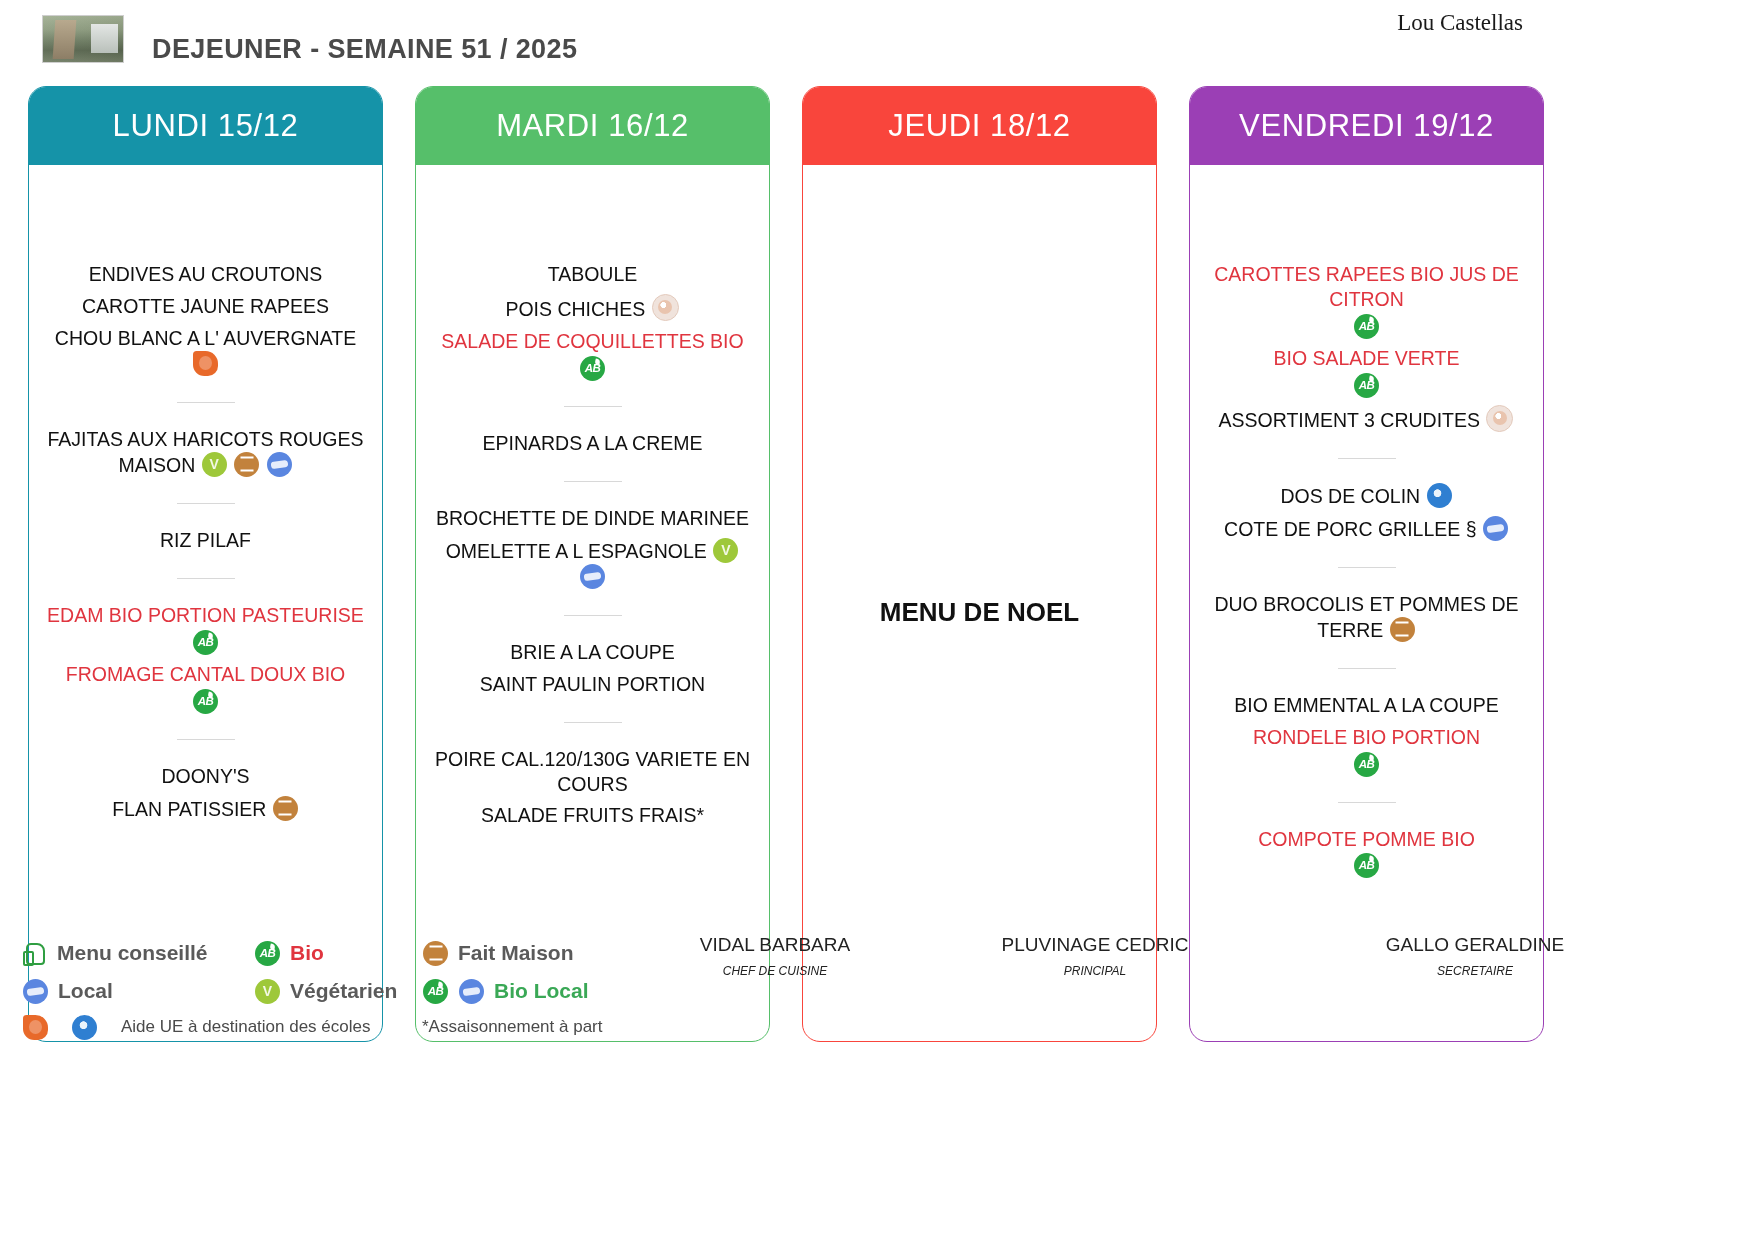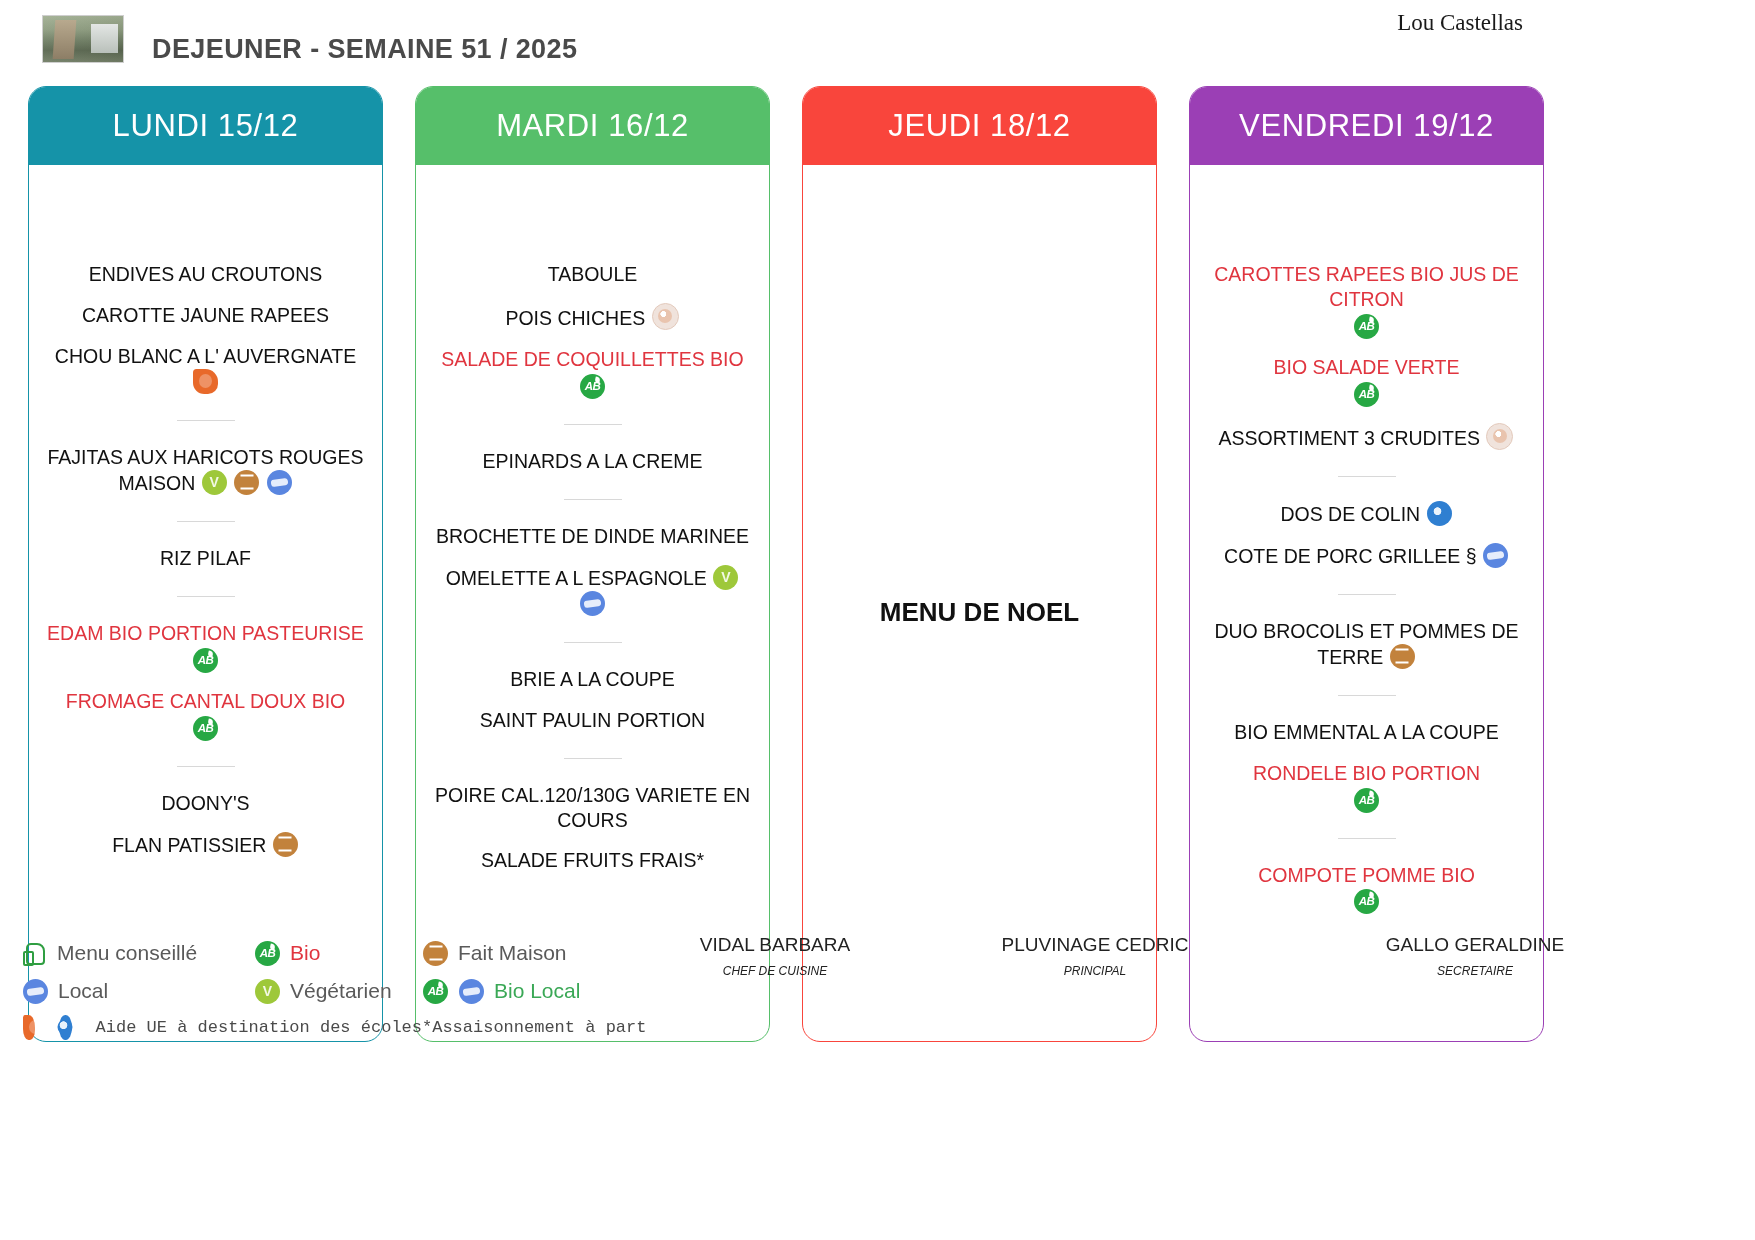--- a/index.html
+++ b/index.html
@@ -138,21 +138,21 @@
     height: 1px;
     background: #d8d8d8;
   }
   .dish {
     text-align: center;
     font-size: 19.5px;
     line-height: 1.28;
     padding: 3px 2px;
     color: #111;
   }
-  .dish + .dish { margin-top: 10px; }
+  .dish + .dish { margin-top: 1px; }
   .dish.bio { color: #e0353f; }
 
   .noel {
     font-size: 26px;
     font-weight: bold;
     color: #111;
     text-align: center;
   }
 
   
@@ -277,33 +277,33 @@
   }
   .legend-cell {
     display: flex;
     align-items: center;
     gap: 9px;
   }
   .legend-cell.c1 { width: 232px; }
   .legend-cell.c2 { width: 168px; }
   .legend-label {
     font-size: 21px;
-    font-weight: normal;
+    font-weight: bold;
     color: #5a5a5a;
     white-space: nowrap;
   }
   .legend-label.red   { color: #e0353f; }
   .legend-label.green { color: #3aa856; }
   .legend-note {
     font-size: 17px;
     color: #4a4a4a;
     font-weight: normal;
     white-space: nowrap;
   }
-  .legend-row.small { height: 34px; font-family: Liberation Mono, monospace; }
+  .legend-row.small { height: 34px; }
   .thumb-icon {
     width: 26px;
     height: 26px;
     position: relative;
     flex: 0 0 26px;
   }
   .thumb-icon::before {
     content: "";
     position: absolute;
     left: 4px; top: 3px;

